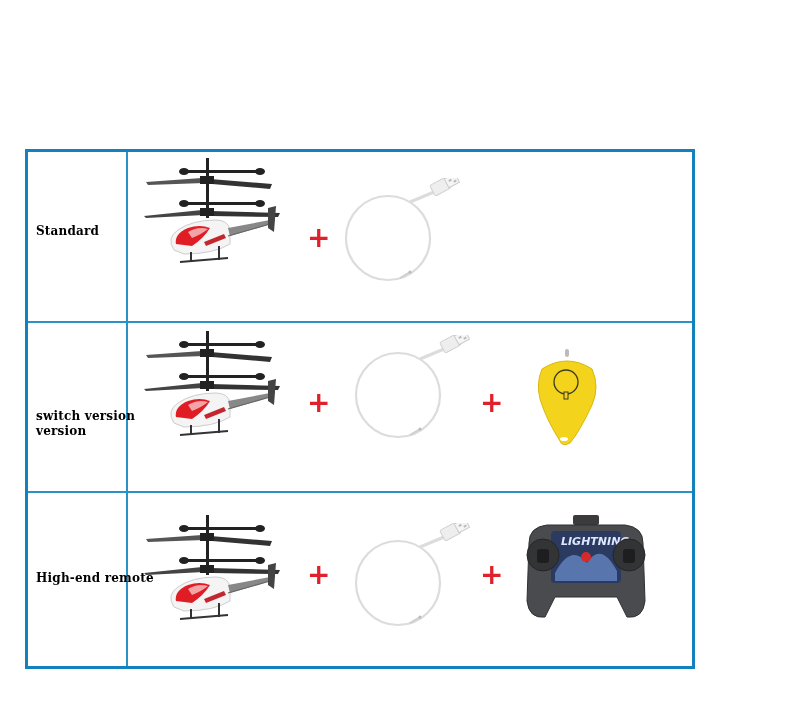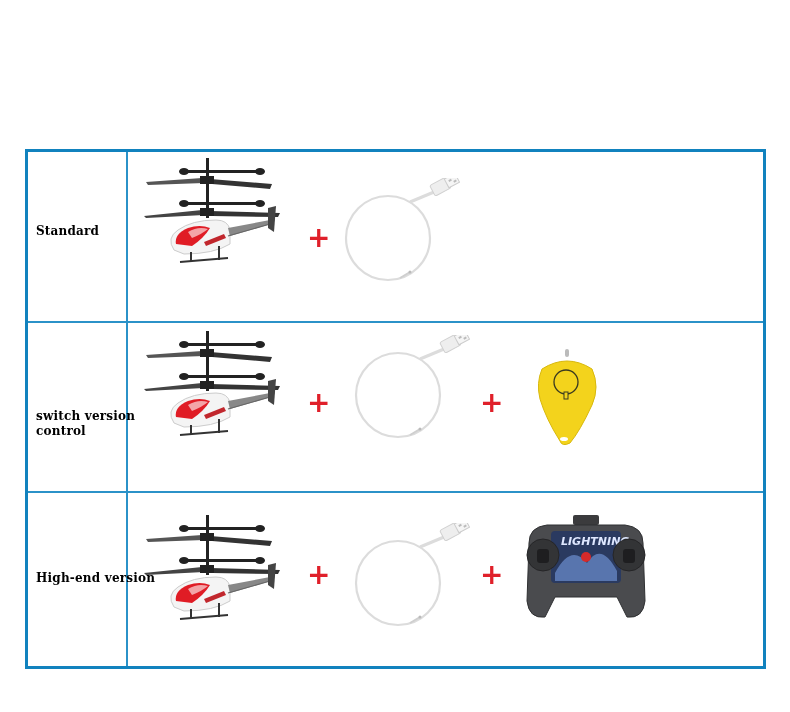--- a/index.html
+++ b/index.html
@@ -1,18 +1,18 @@
 <!DOCTYPE html>
 <html><head>
 <meta charset="utf-8">
 <style>
   html, body { margin: 0; padding: 0; background: #ffffff; }
   body { width: 790px; height: 712px; position: relative; overflow: hidden; font-family: "DejaVu Serif", serif; }
   .table {
-    position: absolute; left: 25px; top: 149px; width: 741px; height: 520px;
+    position: absolute; left: 25px; top: 149px; width: 670px; height: 520px;
     box-sizing: border-box; border: 3px solid #1182be; background: #fff;
   }
   .col-divider { position: absolute; left: 98px; top: 0; bottom: 0; width: 2px; background: #2b92c8; }
   .row-divider { position: absolute; left: 0; right: 0; height: 2px; background: #2b92c8; }
   .row { position: absolute; left: 0; right: 0; }
   .label {
     position: absolute; left: 8px; font-weight: bold; font-size: 12px; line-height: 15px; color: #000;
     font-family: "DejaVu Serif", serif; letter-spacing: 0.2px; z-index: 3;
   }
   .plus { position: absolute; color: #e0202a; font-size: 28px; font-weight: bold; font-family: "DejaVu Sans", sans-serif; line-height: 28px; }
@@ -102,37 +102,37 @@
       </svg>
     <div class="plus" style="left:279px;top:72px">+</div>
     <svg class="cable" style="left:312px;top:26px">
         <use href="#cable"></use>
       </svg>
   </div>
 
   <div class="row" style="top:171px;height:168px">
     <div class="label" style="top:86px;width:120px">
       <div>switch version</div>
-      <div>control</div>
+      <div>version</div>
     </div>
     <svg class="heli" style="left:116px;top:8px">
         <use href="#heli"></use>
       </svg>
     <div class="plus" style="left:279px;top:66px">+</div>
     <svg class="cable" style="left:322px;top:12px">
         <use href="#cable"></use>
       </svg>
     <div class="plus" style="left:452px;top:66px">+</div>
     <svg class="fob" style="left:504px;top:24px">
         <use href="#fob"></use>
       </svg>
   </div>
 
   <div class="row" style="top:341px;height:176px">
-    <div class="label" style="top:78px;width:140px">High-end version</div>
+    <div class="label" style="top:78px;width:140px">High-end remote</div>
     <svg class="heli" style="left:116px;top:22px">
         <use href="#heli"></use>
       </svg>
     <div class="plus" style="left:279px;top:68px">+</div>
     <svg class="cable" style="left:322px;top:30px">
         <use href="#cable"></use>
       </svg>
     <div class="plus" style="left:452px;top:68px">+</div>
     <svg class="remote" style="left:493px;top:20px">
         <use href="#remote"></use>

